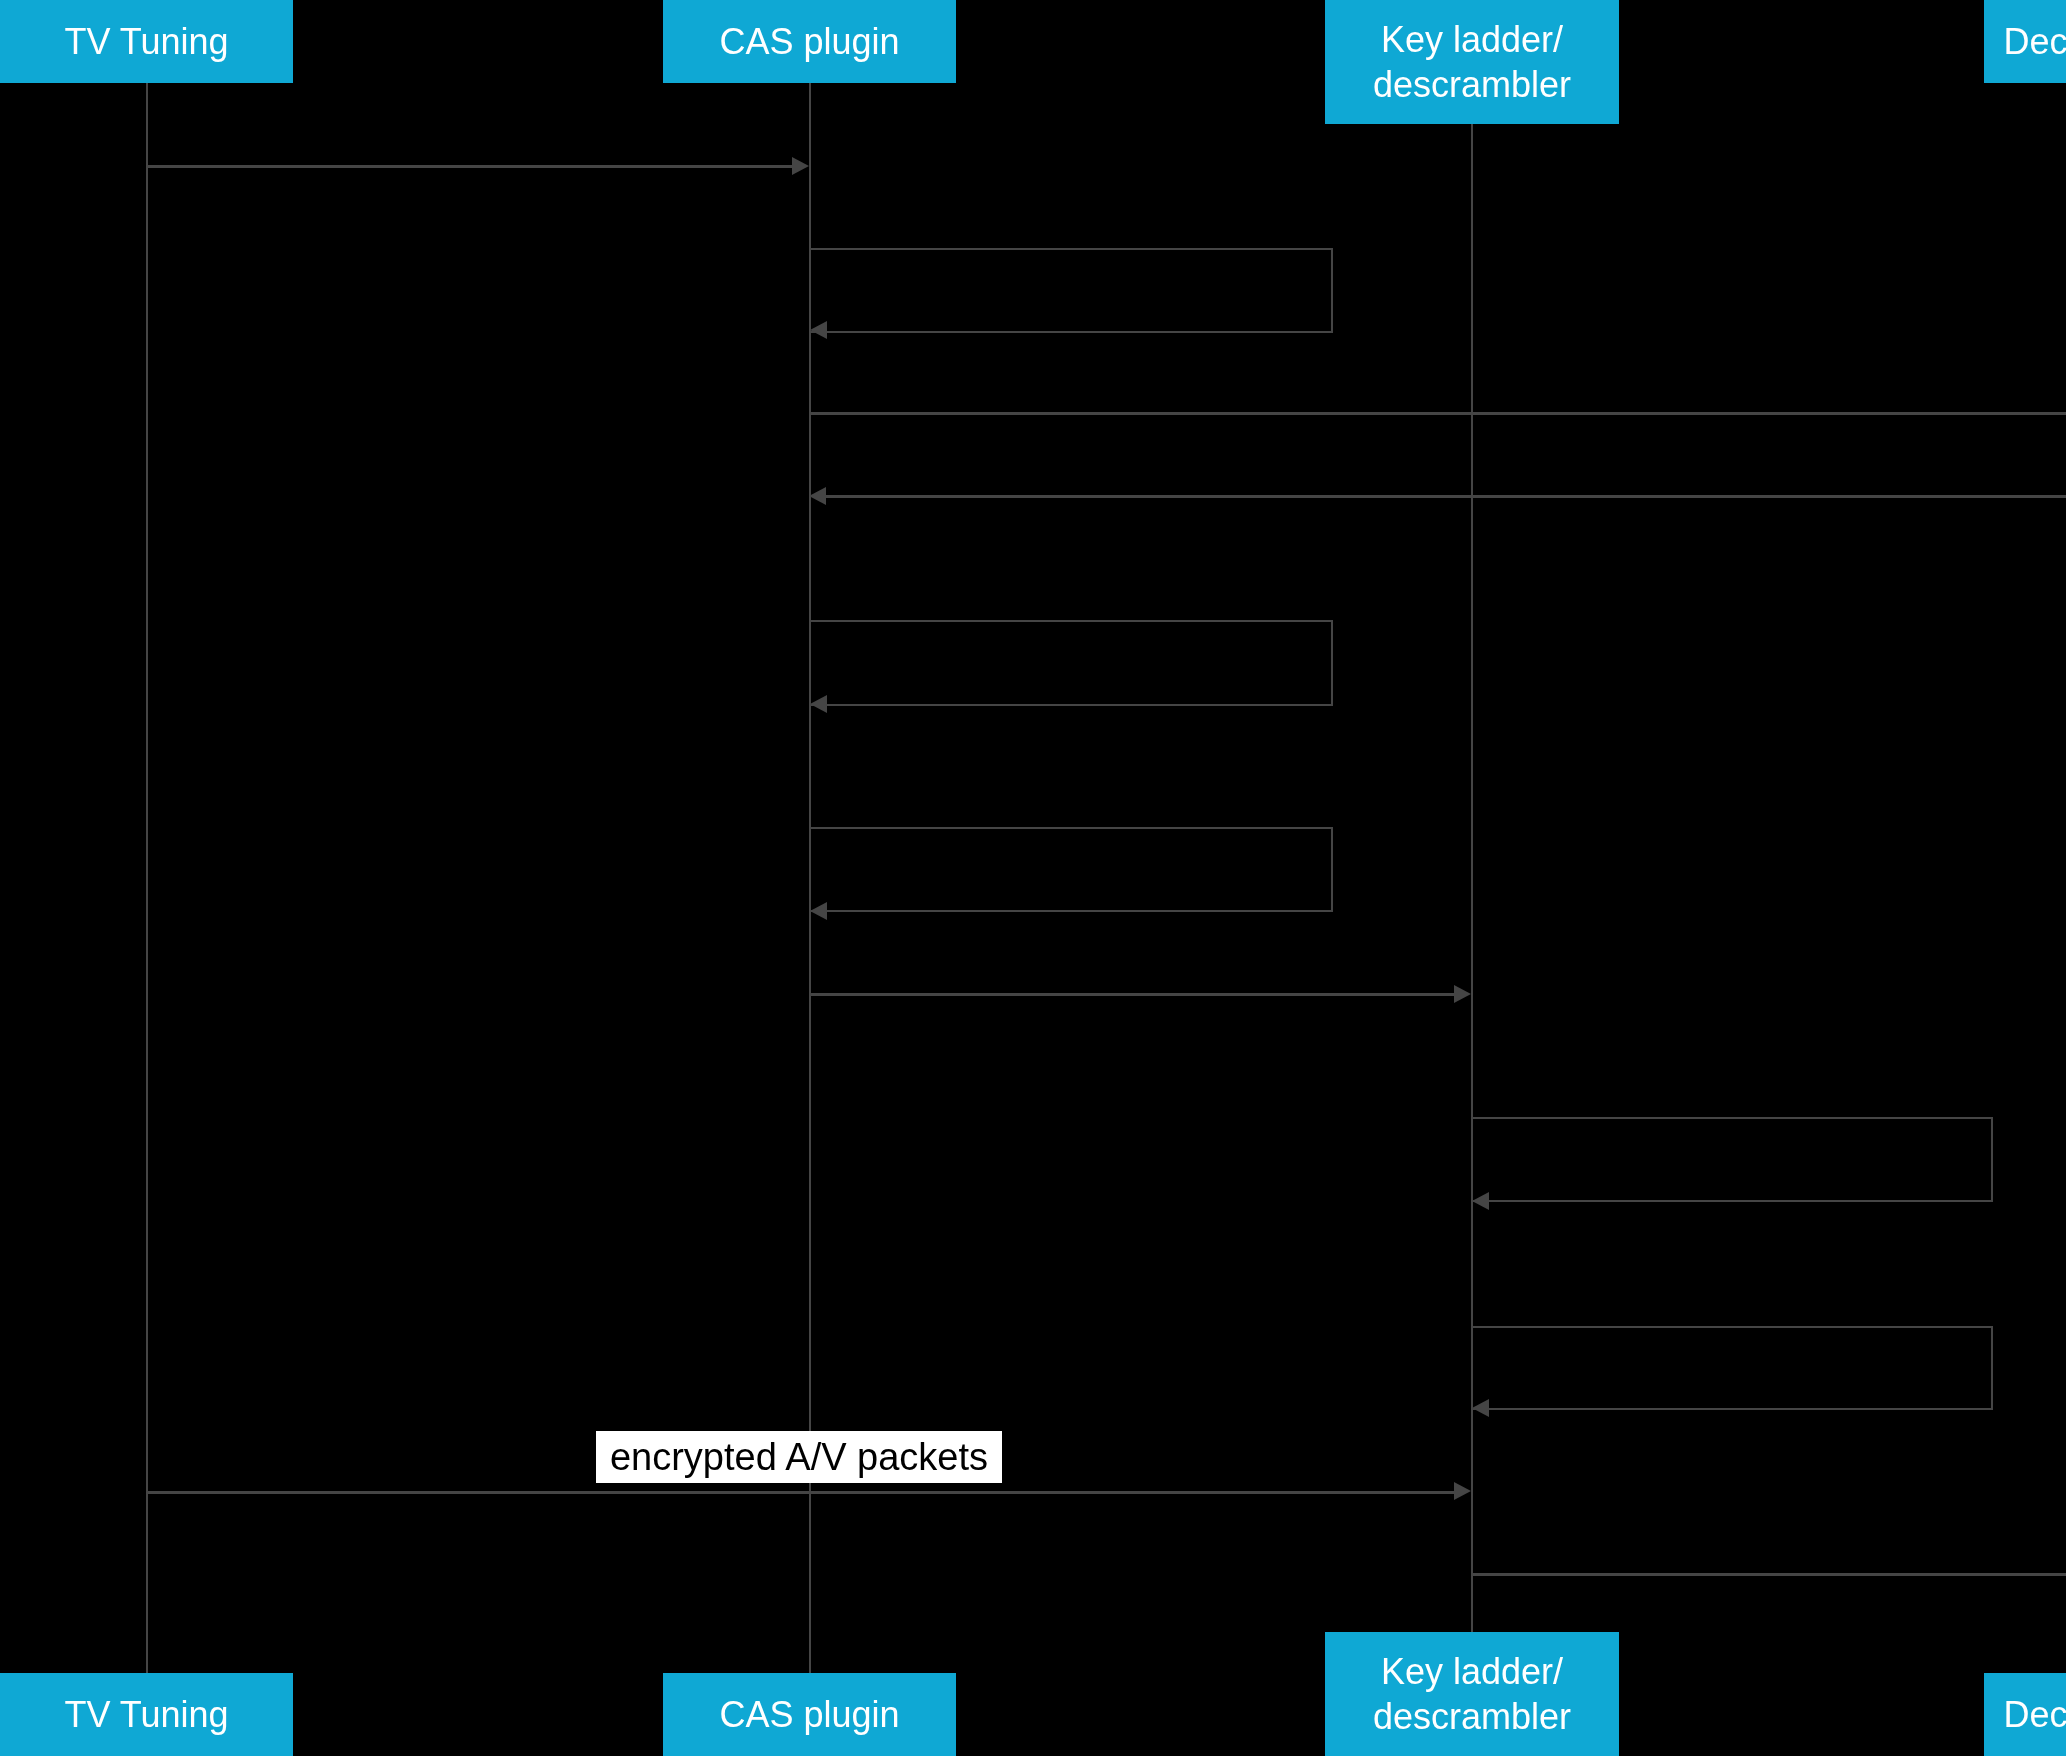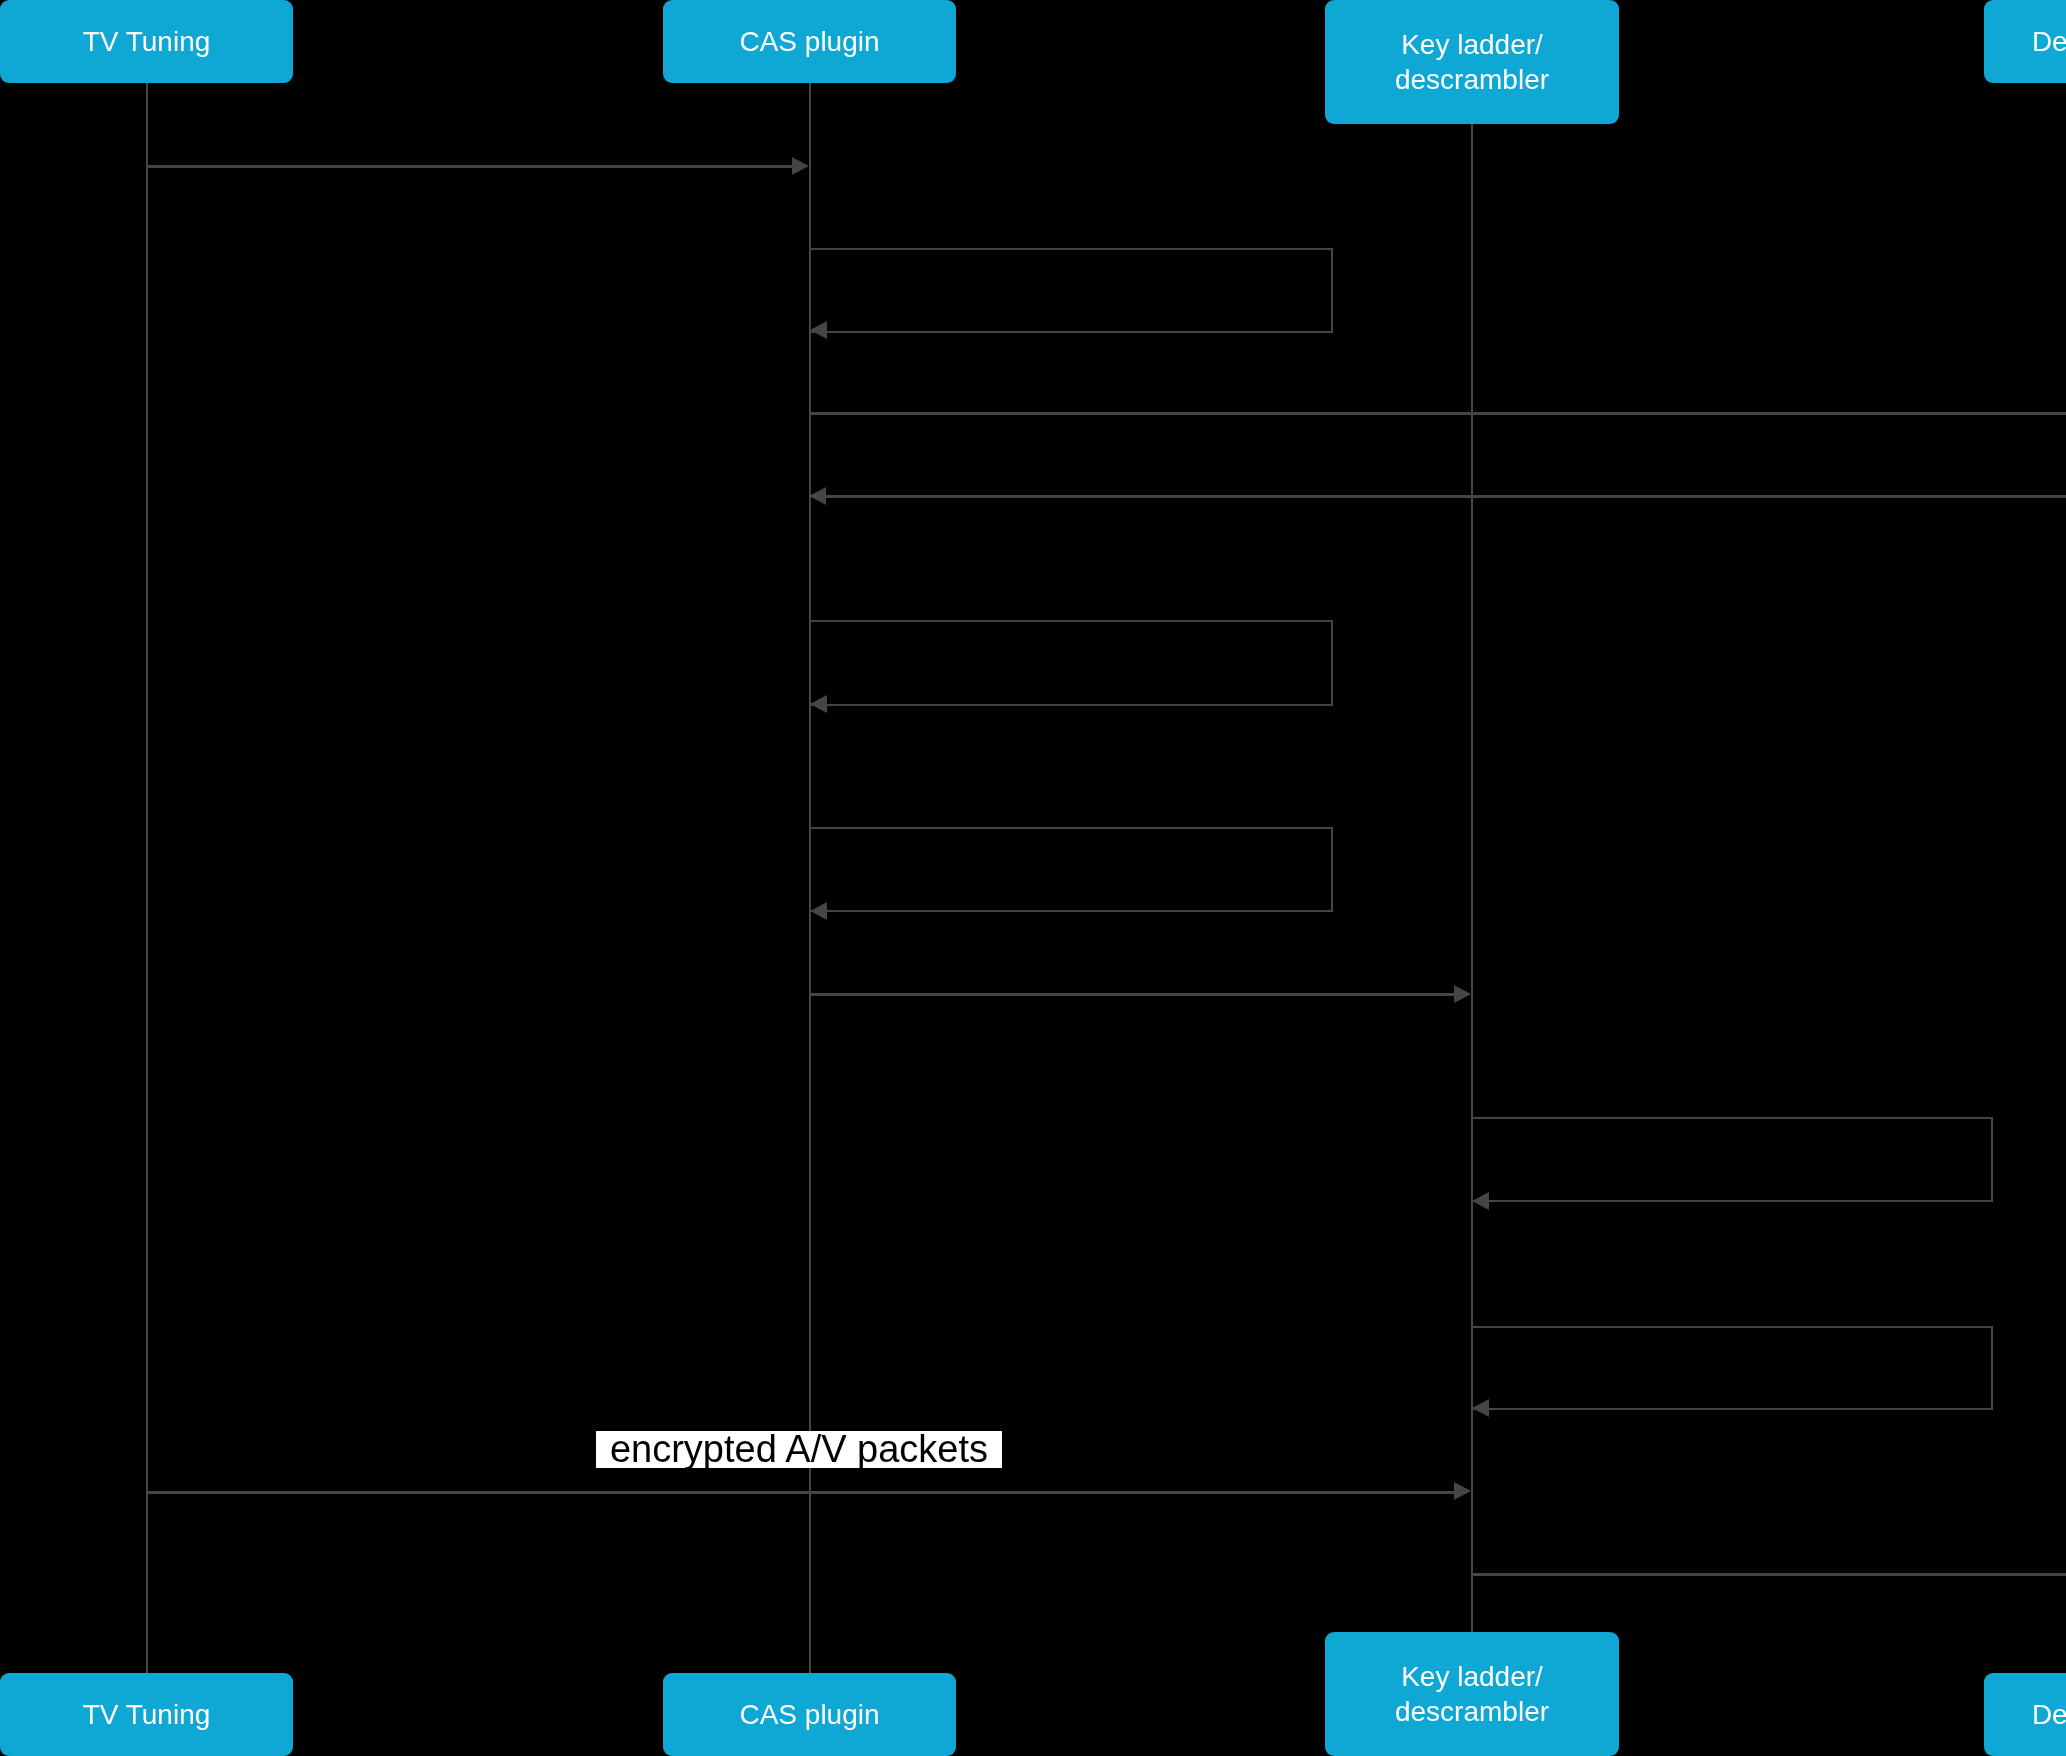--- a/index.html
+++ b/index.html
@@ -12,24 +12,23 @@
     font-family: "Liberation Sans", sans-serif;
   }
   .actor {
     position: absolute;
     background: var(--accent, #0fa8d4);
     color: var(--actor-text, #ffffff);
     display: flex;
     align-items: center;
     justify-content: center;
     text-align: center;
-    font-size: 28px;
+    font-size: 36px;
     line-height: 1.25;
     white-space: pre-line;
-    border-radius: 9px;
   }
   .lifeline {
     position: absolute;
     width: 2.1px;
     background: var(--line, #454545);
   }
   .mline {
     position: absolute;
     height: 2.9px;
     background: var(--line, #454545);
@@ -106,20 +105,20 @@
 
   <div class="mline" style="left:810px; top:993px; width:645px;"></div>
   <div class="ah-r" style="left:1454px; top:985px;"></div>
 
   <div class="selfloop" style="left:1472px; top:1117px; width:521px; height:85px;"></div>
   <div class="ah-l" style="left:1472px; top:1192px;"></div>
 
   <div class="selfloop" style="left:1472px; top:1326px; width:521px; height:84px;"></div>
   <div class="ah-l" style="left:1472px; top:1399px;"></div>
 
-  <div class="msg-label" style="left:596px; top:1431px; width:406px; height:37px;">encrypted A/V packets</div>
+  <div class="msg-label" style="left:596px; top:1431px; width:406px; height:52px;">encrypted A/V packets</div>
   <div class="mline" style="left:147px; top:1491px; width:1307px;"></div>
   <div class="ah-r" style="left:1454px; top:1482px;"></div>
 
   <div class="mline" style="left:1472px; top:1573px; width:642px;"></div>
 
 </div>
 
 
 </body></html>

